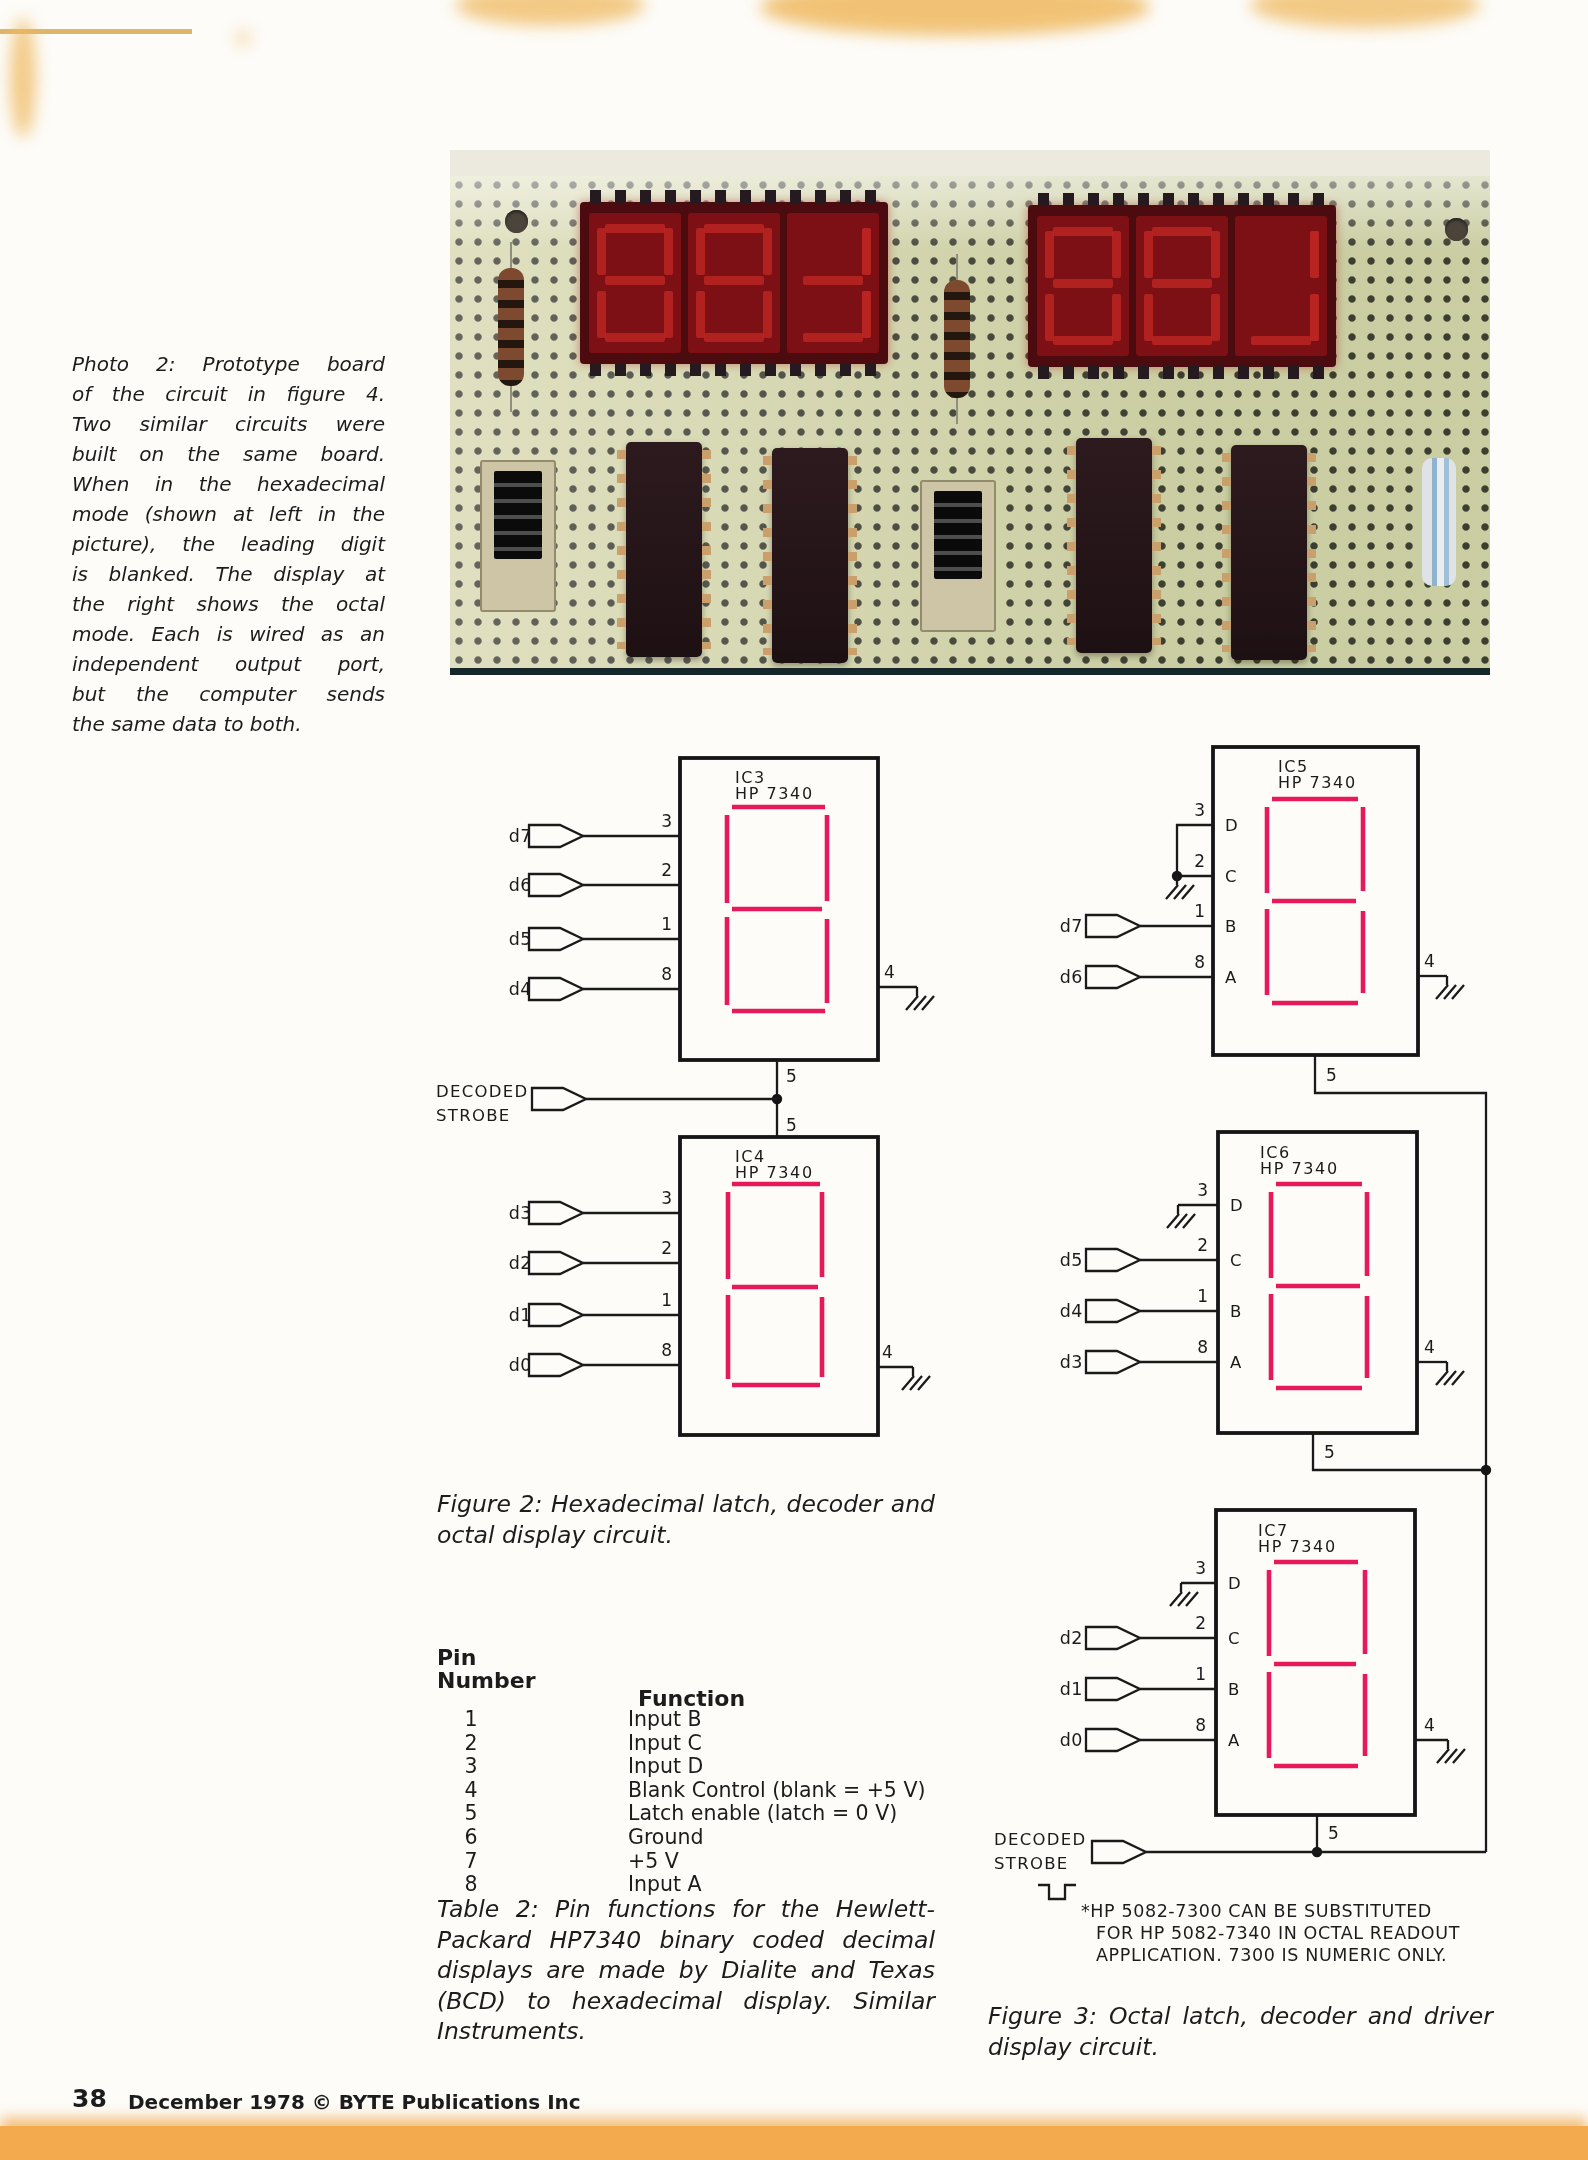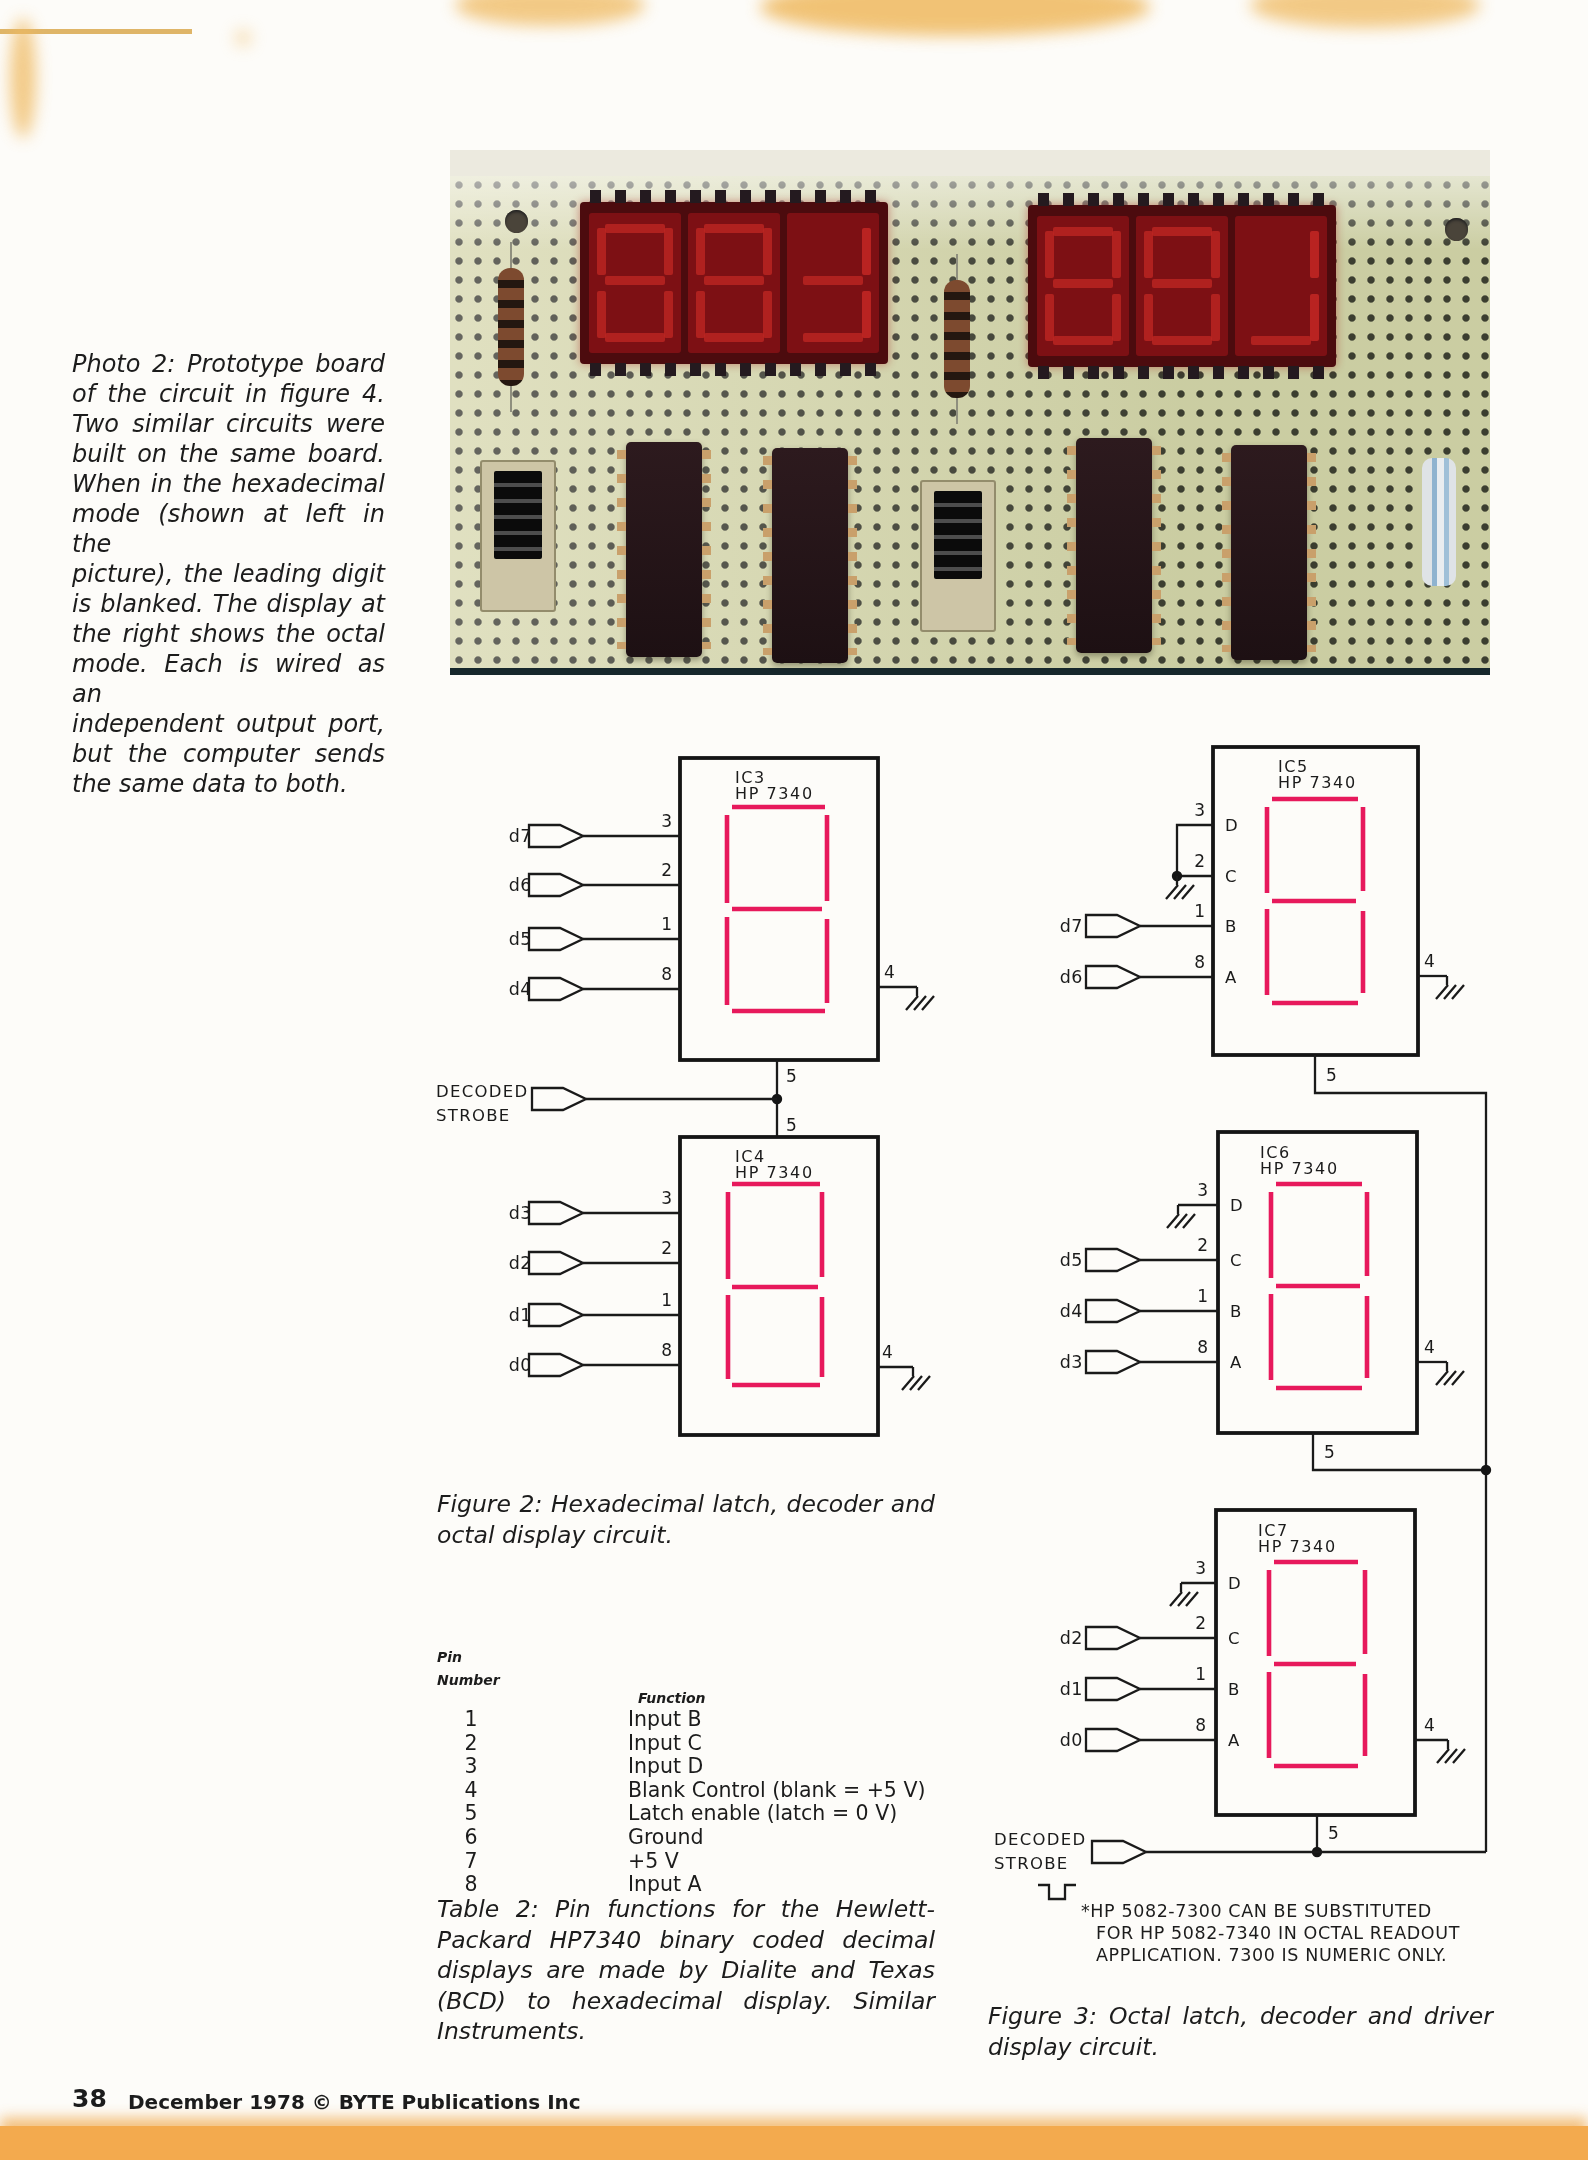--- a/index.html
+++ b/index.html
@@ -37,26 +37,26 @@
   .sw{position:absolute;width:76px;height:152px;background:#cdc5a6;border:2px solid #938c6c;border-radius:3px;box-sizing:border-box;}
   .sw i{display:block;margin:9px auto 0;width:48px;height:88px;
        background:repeating-linear-gradient(180deg,#0b0b0b 0 12px,#4d4d4d 12px 16px);border-radius:2px;}
   .res{position:absolute;width:26px;height:118px;border-radius:12px;
        background:repeating-linear-gradient(180deg,#7d4a2f 0 12px,#241710 12px 20px);}
   .res::before,.res::after{content:"";position:absolute;left:12px;width:2px;height:26px;background:#8f8f7e;}
   .res::before{top:-26px}.res::after{bottom:-26px}
   .capc{position:absolute;width:34px;height:128px;border-radius:10px;
        background:linear-gradient(90deg,#dfe3e6 0 28%,#8fb3cf 28% 44%,#e9edf0 44% 66%,#9fc0d8 66% 80%,#dfe3e6 80%);}
   
-  .cap{font-style:italic;font-size:24px;line-height:30px;width:313px;}
+  .cap{font-style:italic;font-size:20px;line-height:30px;width:313px;}
   .cap .jl{text-align:justify;text-align-last:justify;white-space:normal;}
   .cap .ll{text-align:left;}
   .figcap{font-style:italic;font-size:23.5px;line-height:31.4px;}
   .figcap .jl{text-align:justify;text-align-last:justify;}
-  .tbl-h{font-weight:bold;font-size:14px;line-height:23px;font-style:italic;}
+  .tbl-h{font-weight:bold;font-size:22px;line-height:23px;}
   .tbl-rows{font-size:20.5px;}
   .trow{position:relative;height:23.6px;}
   .trow .pin{position:absolute;left:14px;width:40px;text-align:center;}
   .trow .fn{position:absolute;left:191px;white-space:nowrap;}
   .note{font-size:17.5px;line-height:22px;letter-spacing:.6px;}
   .note div{white-space:nowrap;}
   .note .ind{padding-left:15px;}
   .footer-num{font-weight:bold;font-size:25px;}
   .footer-txt{font-weight:bold;font-size:20px;}
   

